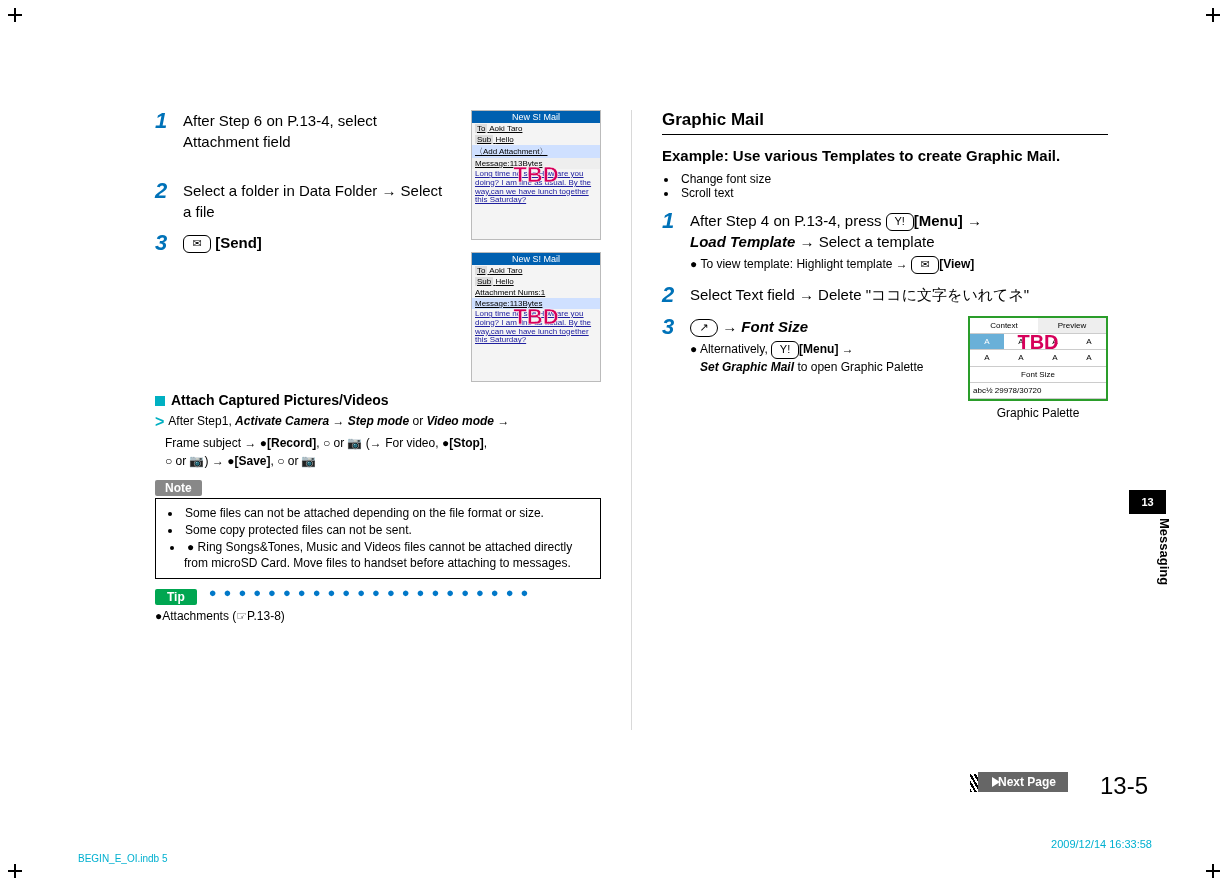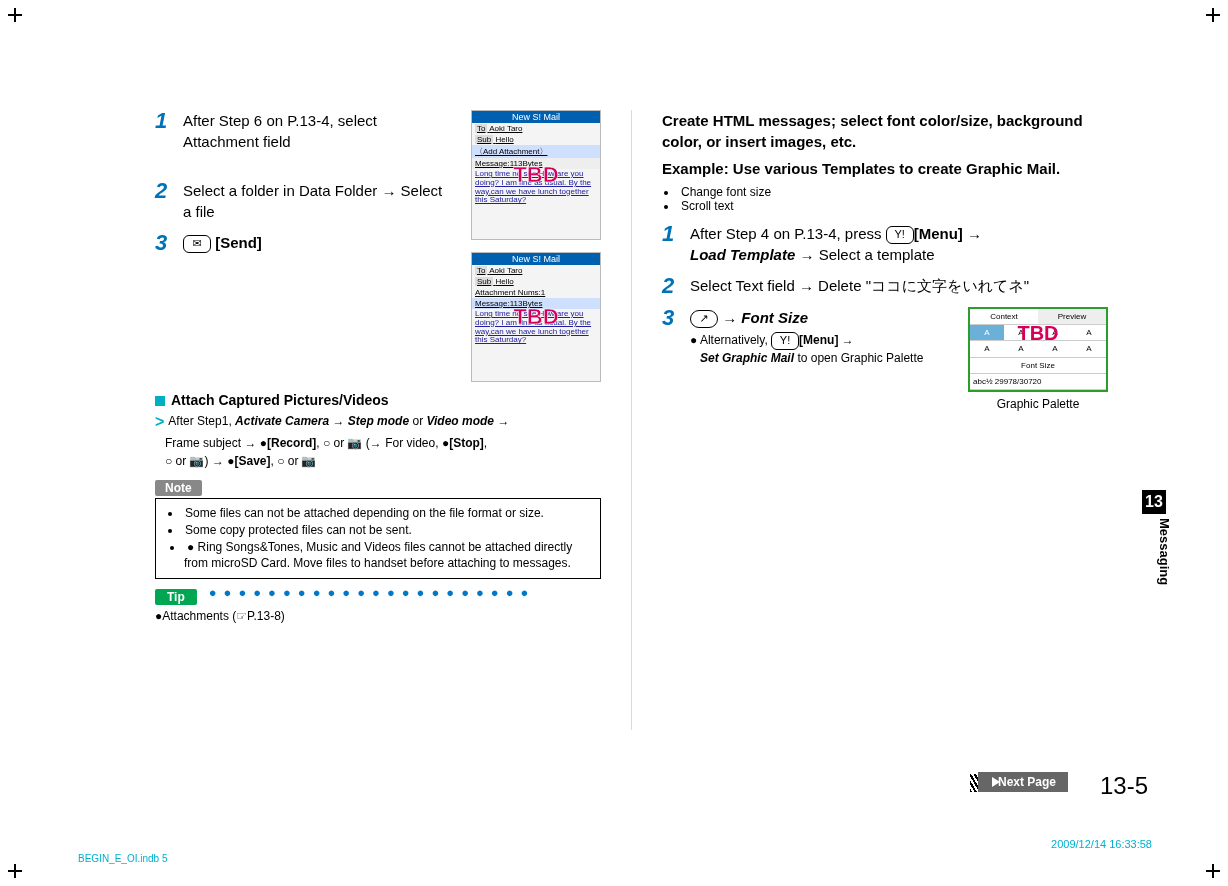--- a/index.html
+++ b/index.html
@@ -32,21 +32,21 @@
   .dots { display: inline-block; color: #0078c8; letter-spacing: 7px; font-size: 13px; margin-left: 8px; vertical-align: middle; white-space: nowrap; overflow: hidden; }
   .bullet { display: list-item; list-style: disc inside; margin-left: 2px; padding-left: 0; }
   .bullet-indent { margin-left: 18px; text-indent: -14px; }
   .small { font-size: 12px; }
   .intro { font-weight: bold; font-size: 15px; line-height: 1.4; margin-bottom: 6px; }
   .palette { width: 140px; border: 2px solid #2a9d2a; font-size: 8px; background: #fff; position: relative; }
   .palette-row { display: flex; border-bottom: 1px solid #ccc; }
   .palette-cell { flex: 1; text-align: center; padding: 2px 0; font-size: 8px; }
   .palette-wrapper { text-align: center; }
   .palette .tbd2 { position: absolute; top: 30%; left: 50%; transform: translate(-50%,-50%); font-weight: bold; font-size: 20px; color: #d6005a; }
-  .side-tab { position: absolute; right: 62px; top: 490px; width: 24px; height: 24px; background: #000; color: #fff; font-weight: bold; font-size: 16px; display: flex; align-items: center; justify-content: center; }
+  .side-tab { position: absolute; right: 62px; top: 490px; width: 37px; height: 24px; background: #000; color: #fff; font-weight: bold; font-size: 11px; display: flex; align-items: center; justify-content: center; }
   .side-label { position: absolute; right: 56px; top: 518px; writing-mode: vertical-rl; font-weight: bold; font-size: 13px; }
   .next-page { position: absolute; right: 160px; bottom: 94px; background: #666; color: #fff; font-weight: bold; font-size: 12px; padding: 3px 12px 3px 20px; }
   .next-page::before { content: ''; display: inline-block; width: 0; height: 0; border-left: 8px solid #fff; border-top: 5px solid transparent; border-bottom: 5px solid transparent; position: absolute; right: 68px; top: 5px; }
   .hatch { position: absolute; right: 228px; bottom: 94px; width: 30px; height: 18px; background: repeating-linear-gradient(60deg,#000 0,#000 2px,#fff 2px,#fff 4px); }
   .page-num { position: absolute; right: 80px; bottom: 86px; font-size: 24px; font-family: Arial, sans-serif; }
   .footer-left { position: absolute; left: 78px; bottom: 22px; font-size: 10px; color: #00b0d0; }
   .footer-right { position: absolute; right: 76px; bottom: 36px; font-size: 11px; color: #00b0d0; }
   .cornermark { position: absolute; width: 14px; height: 14px; }
   .cornermark::before, .cornermark::after { content: ''; position: absolute; background: #000; }
   .cornermark::before { width: 14px; height: 1.5px; top: 6px; }
@@ -123,30 +123,31 @@
     </div>
 
     <div style="white-space:nowrap">
       <span class="tip-label">Tip</span>
       <span class="dots">●●●●●●●●●●●●●●●●●●●●●●</span>
     </div>
     <div class="small" style="margin-top:4px">●Attachments (☞P.13-8)</div>
   </div>
 
   <div class="col col-right">
-    <div class="intro">Create HTML messages; select font color/size, background color, or insert images, etc.</div>
+    <div class="h-section">Graphic Mail</div>
     <div class="intro">Example: Use various Templates to create Graphic Mail.</div>
     <div class="small bullet">Change font size</div>
     <div class="small bullet" style="margin-bottom:10px">Scroll text</div>
 
     <div class="step-row">
       <div class="step-num">1</div>
       <div class="step-text">
         <span>After Step 4 on P.13-4, press </span><span class="keybox">Y!</span><span class="bold">[Menu]</span><span> → </span><br>
         <span class="bold ital">Load Template</span><span> → Select a template</span>
+        <div class="small" style="margin-top:4px">● <span>To view template: Highlight template → </span><span class="keybox">✉</span><span class="bold">[View]</span></div>
       </div>
     </div>
 
     <div class="step-row">
       <div class="step-num">2</div>
       <div class="step-text">
         <span>Select Text field → Delete "</span><span>ココに文字をいれてネ</span><span>"</span>
       </div>
     </div>
 

